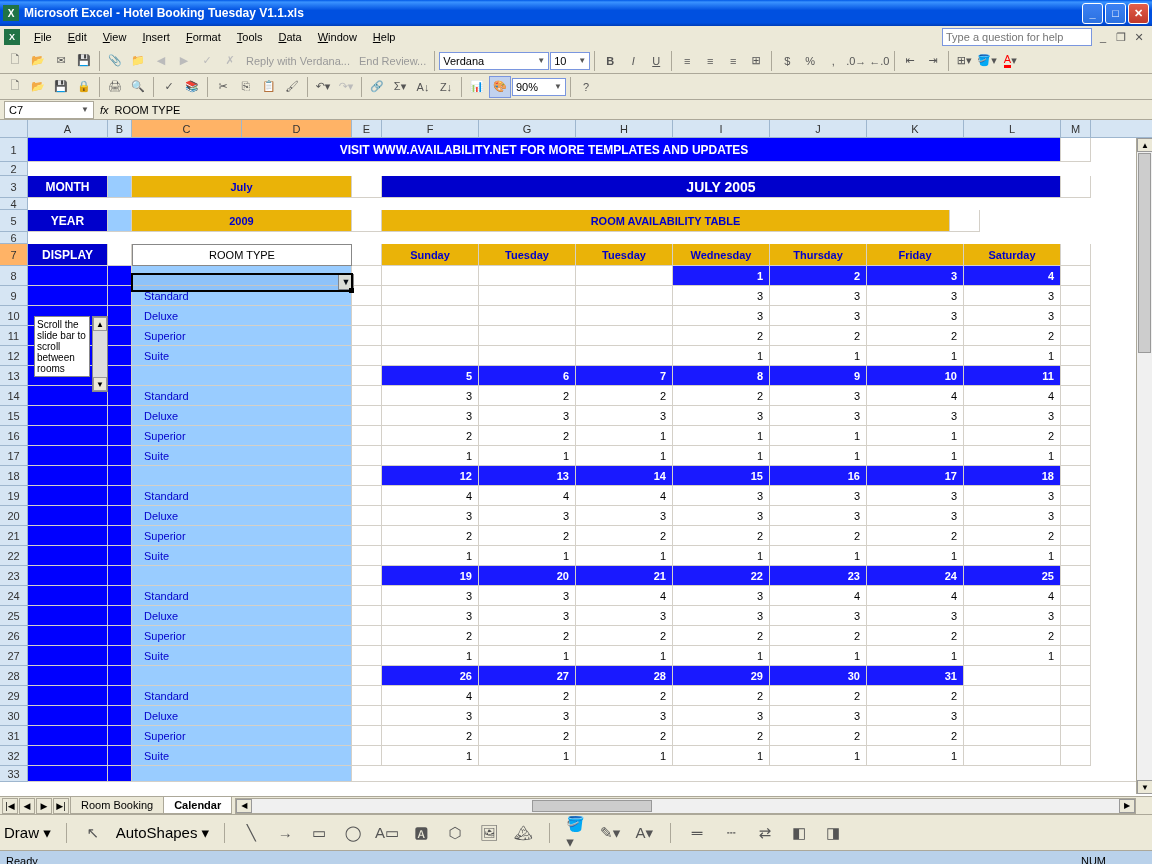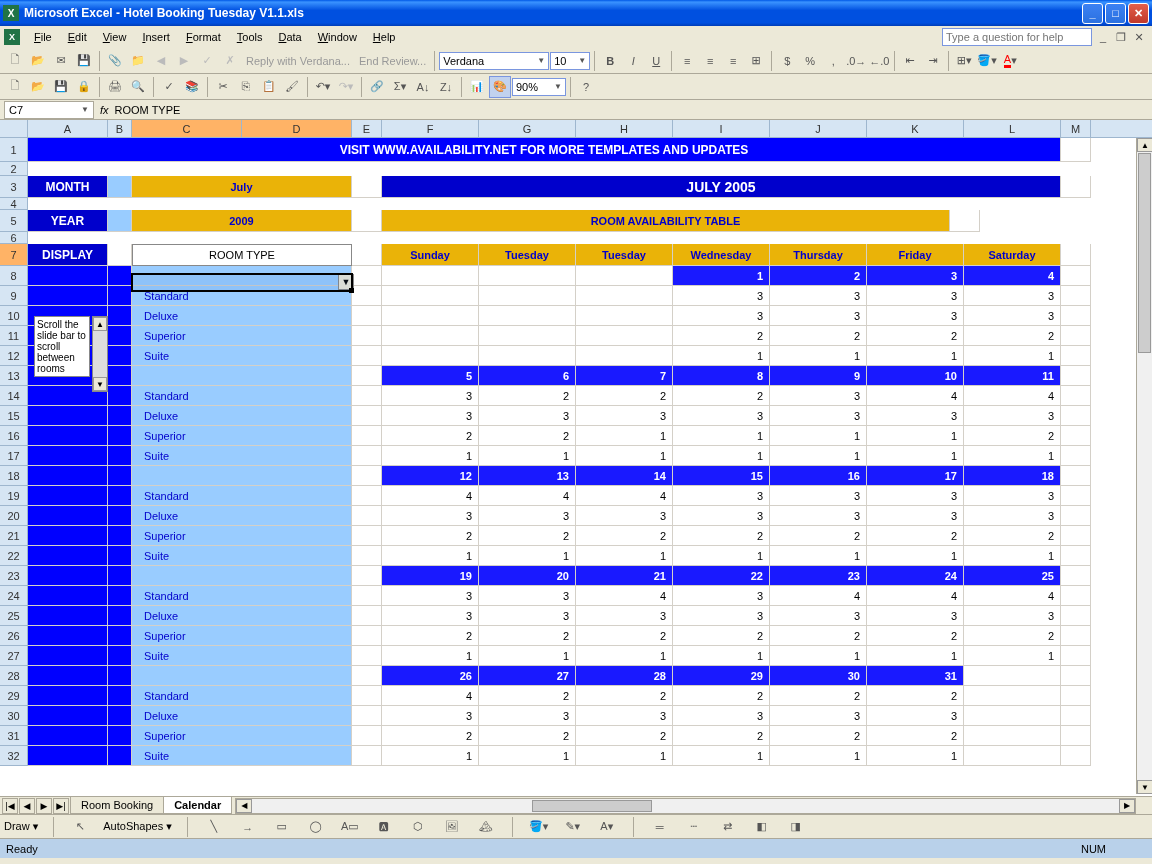--- a/index.html
+++ b/index.html
@@ -75,21 +75,21 @@
 .sheettab { padding: 2px 10px; border:1px solid #aca899; border-top:none; background:#ece9d8; font-size:11px; cursor:pointer; margin-right: -1px;}
 .sheettab.active { background:white; font-weight:bold;}
 .hscroll { flex:1; margin-left:4px; height:16px; background:#ece9d8; border:1px solid #aca899; position:relative; display:flex;}
 .scrbtn { width:16px; height:14px; background:#ece9d8; border:1px solid #999; display:flex; align-items:center; justify-content:center; font-size:8px; cursor:pointer;}
 .scrtrack { flex:1; background:#f0f0f0;}
 
 
 .vscroll { position:absolute; right:0; top:0; width:16px; background:#ece9d8; border-left:1px solid #aca899; display:flex; flex-direction:column;}
 
 
-.drawbar { height:24px; background:#ece9d8; display:flex; align-items:center; border-top:1px solid #aca899; padding:0 4px; gap:12px; font-size:11px;}
+.drawbar { height:36px; background:#ece9d8; display:flex; align-items:center; border-top:1px solid #aca899; padding:0 4px; gap:12px; font-size:15px;}
 
 
 .statusbar { height:20px; background:#b9d1ea; border-top:1px solid #aca899; display:flex; align-items:center; padding:0 6px; font-size:11px;}
 .statusbar .right { margin-left:auto; margin-right:40px;}
 
 
 .selection { position:absolute; border:2px solid black; pointer-events:none; background:rgba(49,106,197,0.1);}
 .selhandle { position:absolute; width:5px; height:5px; background:black; right:-3px; bottom:-3px;}
 
 </style>
@@ -651,20 +651,27 @@
         <div class="cell " style="width: 30px;"></div>
         <div class="cell r" style="width: 97px; padding-right: 6px;">1</div>
         <div class="cell r" style="width: 97px; padding-right: 6px;">1</div>
         <div class="cell r" style="width: 97px; padding-right: 6px;">1</div>
         <div class="cell r" style="width: 97px; padding-right: 6px;">1</div>
         <div class="cell r" style="width: 97px; padding-right: 6px;">1</div>
         <div class="cell r" style="width: 97px; padding-right: 6px;">1</div>
         <div class="cell r" style="width: 97px; padding-right: 6px;"></div>
         <div class="cell " style="width: 30px;"></div>
       </div>
+      <div class="row" style="height: 16px;">
+        <div class="rowhdr" style="height: 100%;">33</div>
+        <div class="cell sidefill" style="width: 80px;"></div>
+        <div class="cell sidefill" style="width: 24px;"></div>
+        <div class="cell verylightblue" style="width: 220px;"></div>
+        <div class="cell " style="width: 800px;"></div>
+      </div>
     </div>
 
   <div class="celldrop" style="left:338px; top:154px;">▼</div>
 
   <div class="sliderbox" style="left:34px; top:196px;">Scroll the slide bar to scroll between rooms</div>
   <div class="sliderbar" style="left:92px; top:196px; height:76px;">
     <div class="sliderbtn">▲</div>
     <div style="flex:1; height:46px; background:#ddd;"></div>
     <div class="sliderbtn">▼</div>
   </div>

